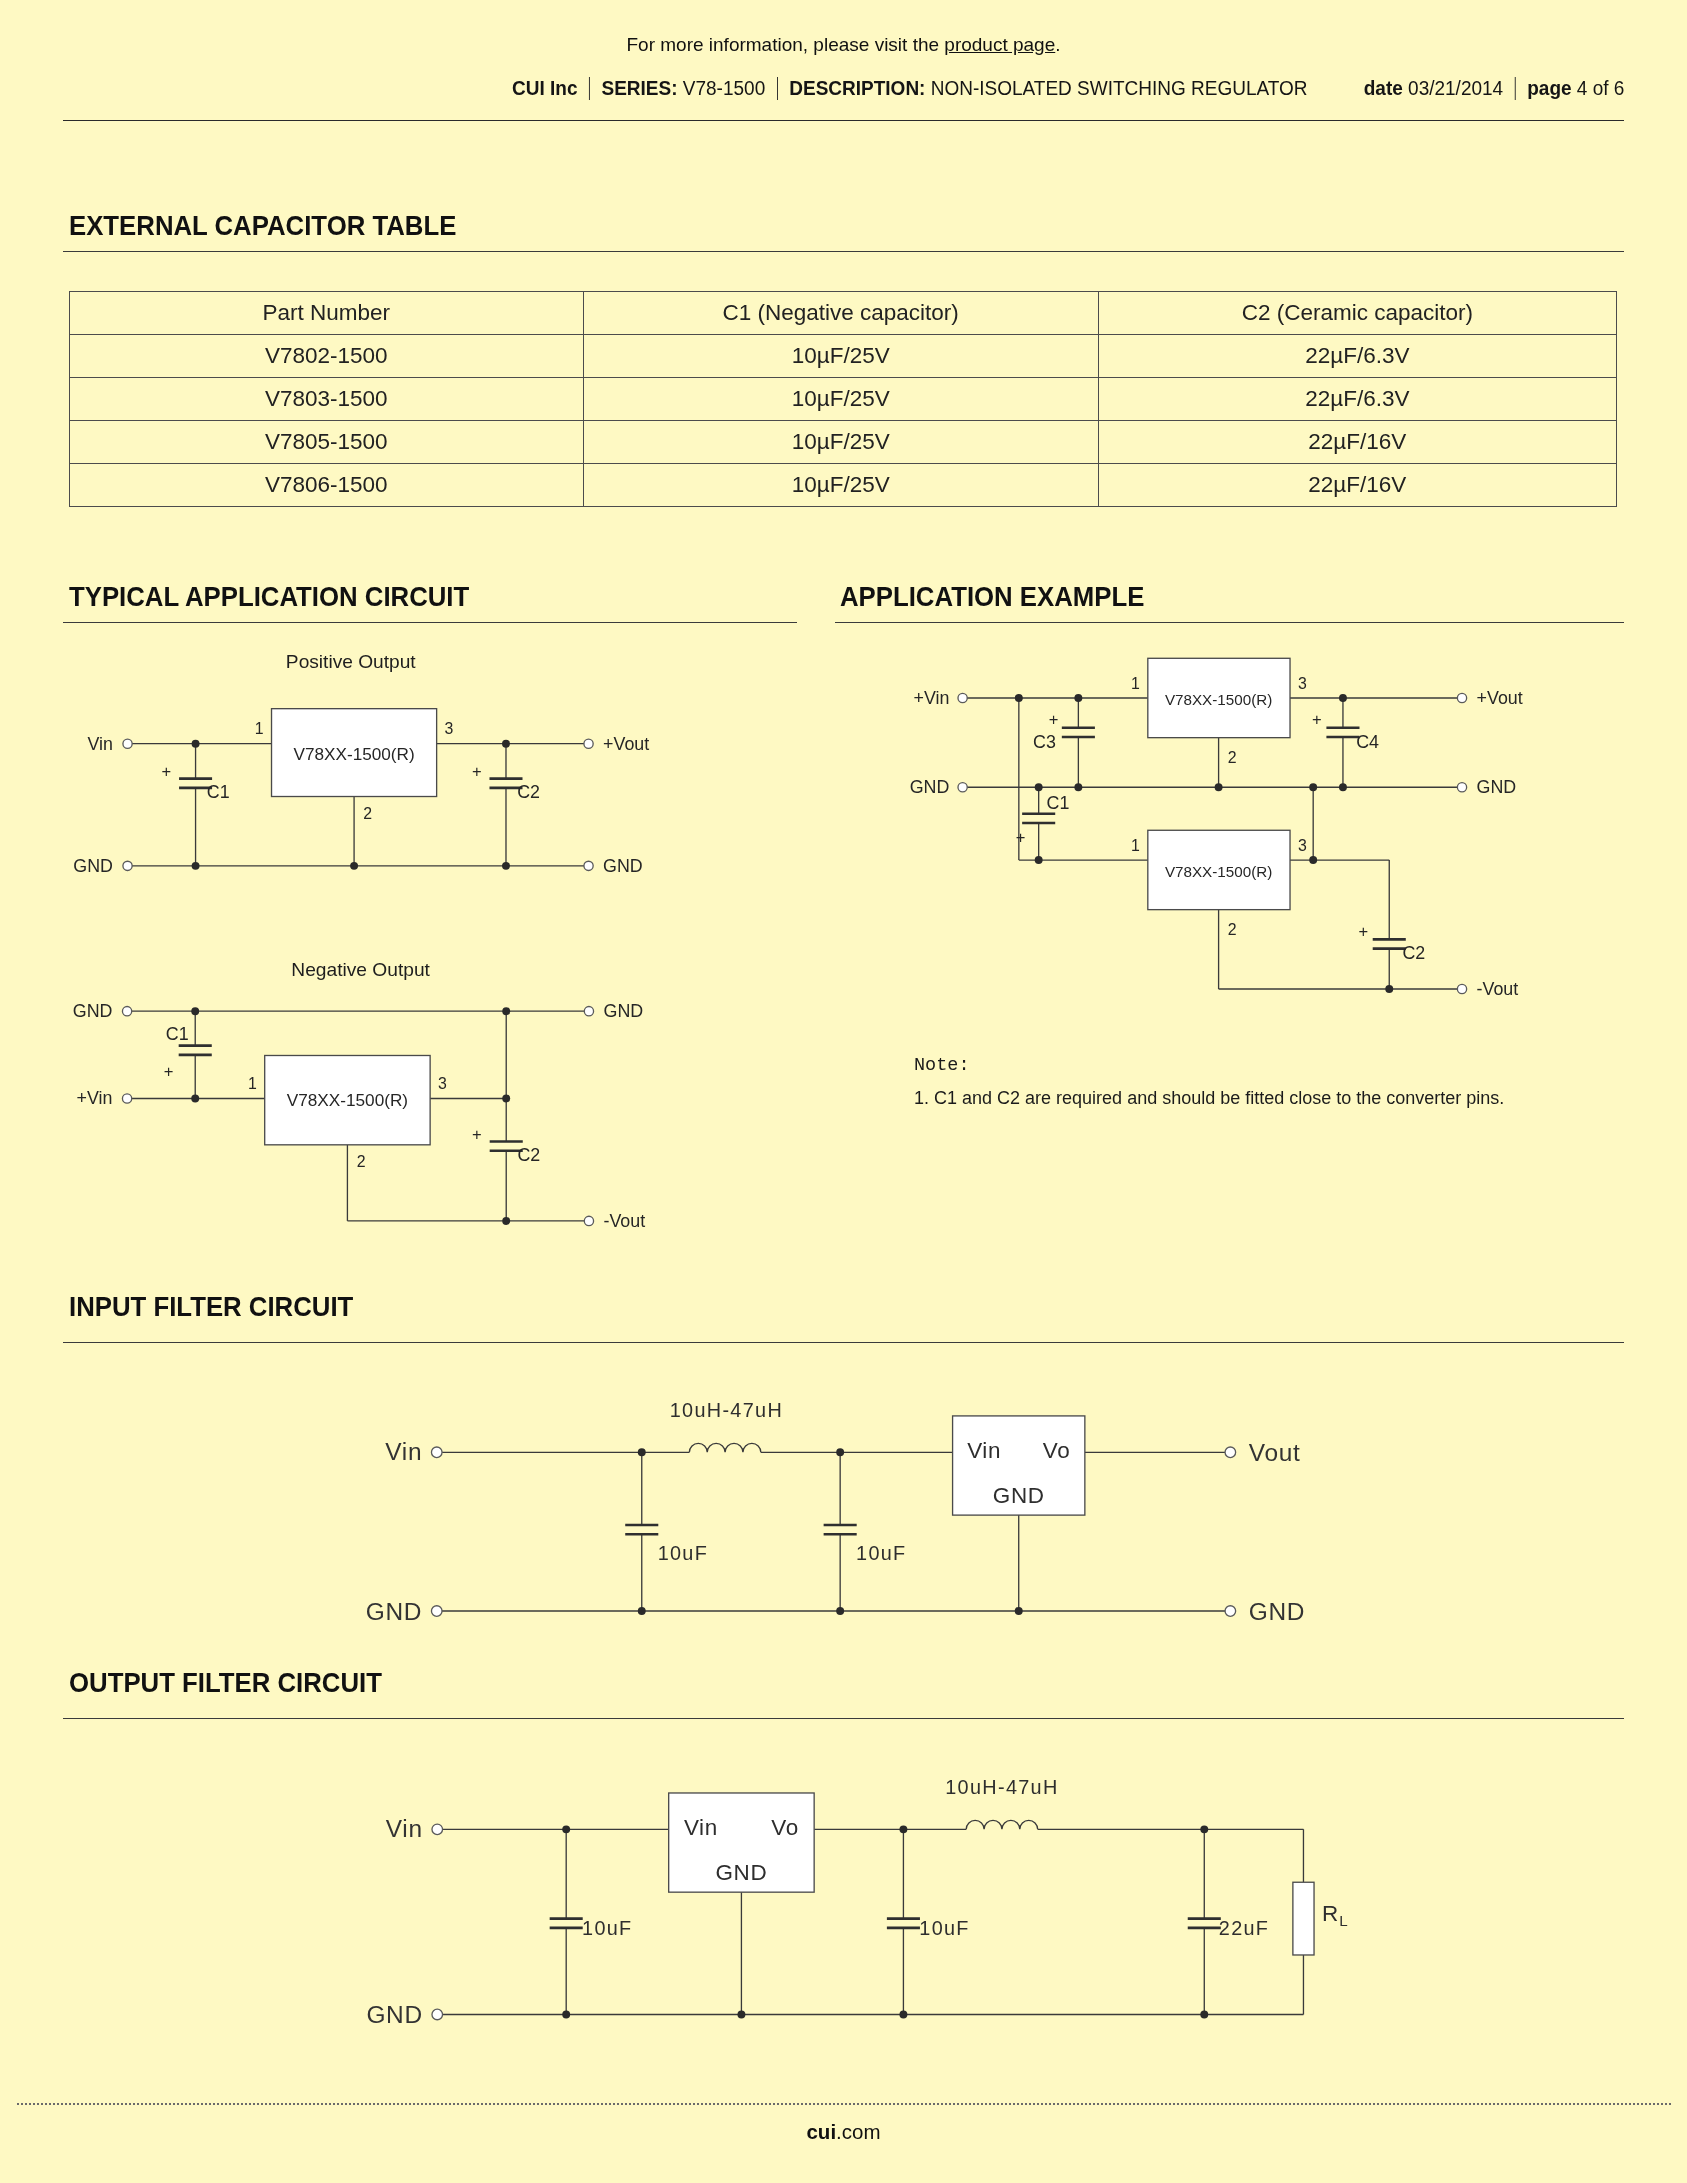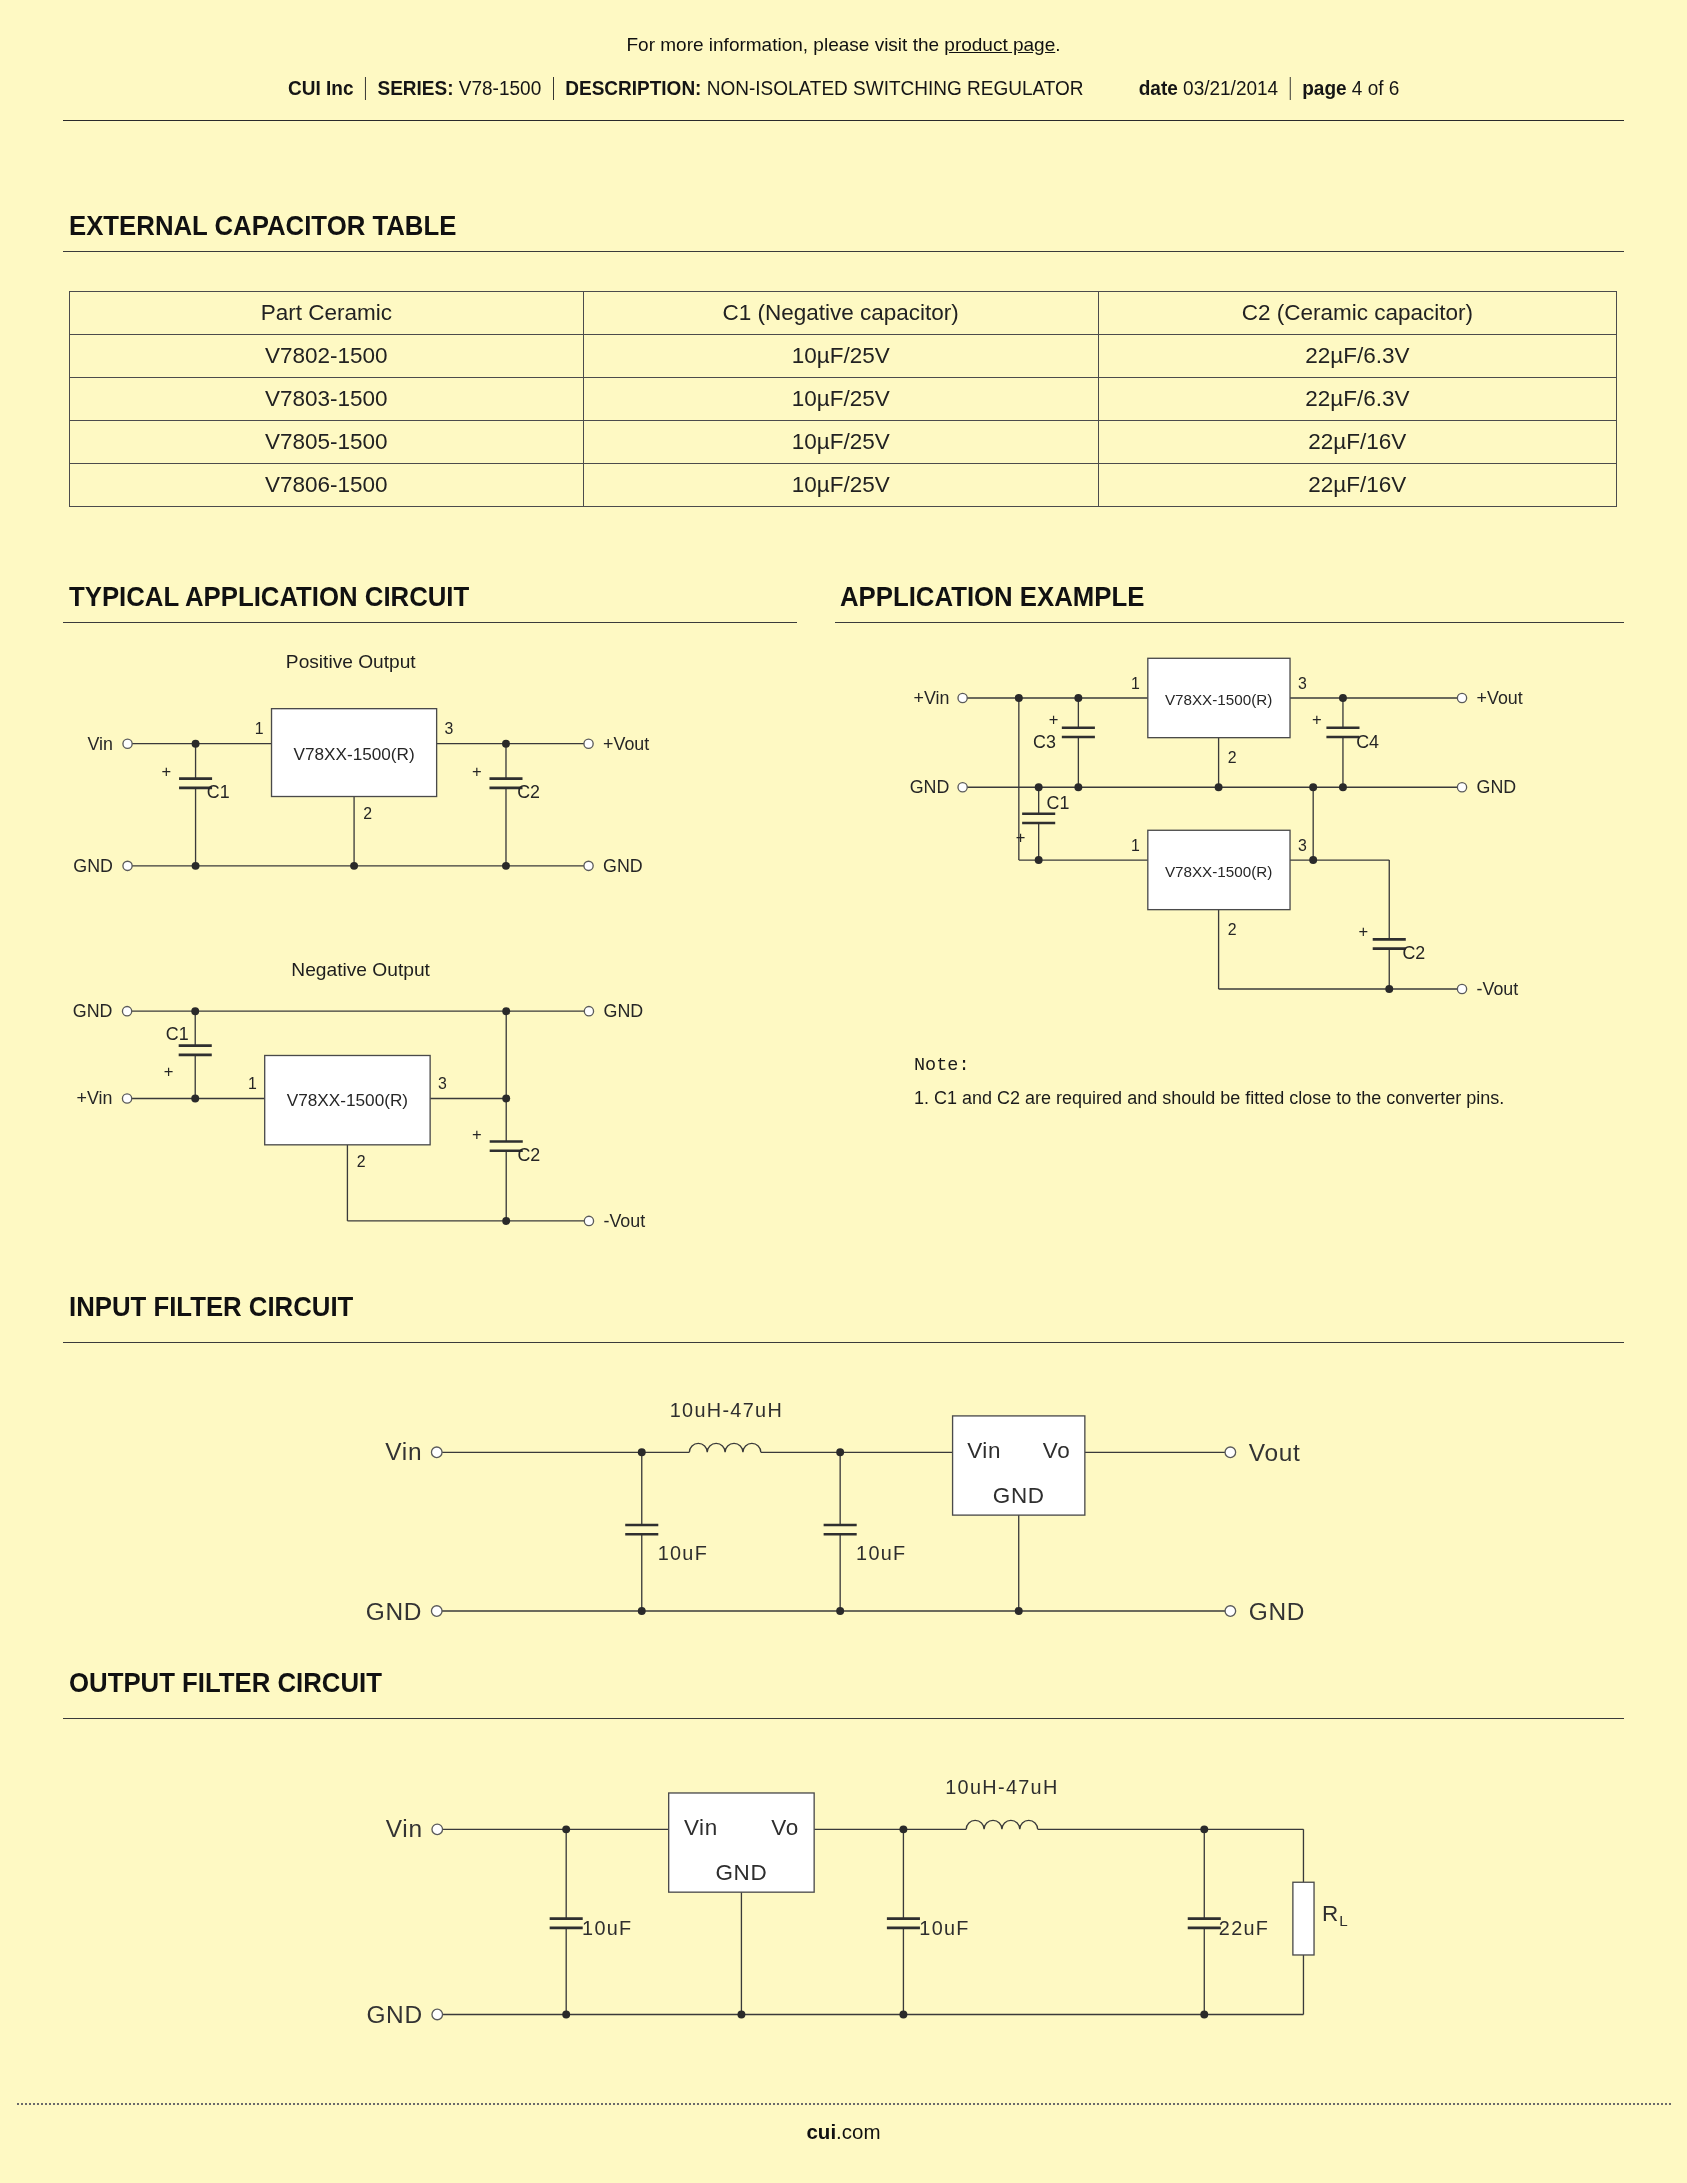--- a/index.html
+++ b/index.html
@@ -6,21 +6,21 @@
   .page{position:relative;width:1687px;height:2183px;background:#fef9c3;
         font-family:"Liberation Sans",sans-serif;color:#1c1c1c;overflow:hidden;}
 
   
   .top-note{position:absolute;top:34px;left:0;width:1687px;text-align:center;
             font-size:19px;color:#111;}
   .top-note .link{text-decoration:underline;}
 
   
   .hdr{position:absolute;top:77px;left:63px;right:63px;display:flex;
-       justify-content:center;font-size:20px;color:#151515;white-space:nowrap;}
+       justify-content:flex-end;font-size:20px;color:#151515;white-space:nowrap;}
   .hdr-left{transform:scaleX(.95);transform-origin:left center;}
   .hdr-right{transform:scaleX(.95);transform-origin:right center;}
   .hdr b{font-weight:700;}
   .vdiv{display:inline-block;width:1.3px;height:22.5px;background:#2c2c2c;
         margin:0 12px;vertical-align:-4.6px;}
   .hdr-rule{position:absolute;top:120px;left:63px;right:63px;height:1.3px;background:#2a2a2a;}
 
   
   .sec-title{position:absolute;margin:0;font-size:28px;font-weight:700;color:#111;
              transform:scaleX(.92);transform-origin:left center;white-space:nowrap;
@@ -85,21 +85,21 @@
   <div class="sec-rule" style="left:63px;right:63px;top:251px;"></div>
 
   <table class="cap-table">
     <colgroup>
         <col style="width:33.2%">
         <col style="width:33.3%">
         <col style="width:33.5%">
       </colgroup>
     <tbody>
         <tr>
-      <td>Part Ceramic</td>
+      <td>Part Number</td>
       <td>C1 (Negative capacitor)</td>
       <td>C2 (Ceramic capacitor)</td>
     </tr>
     <tr>
       <td>V7802-1500</td>
       <td>10µF/25V</td>
       <td>22µF/6.3V</td>
     </tr>
     <tr>
       <td>V7803-1500</td>

